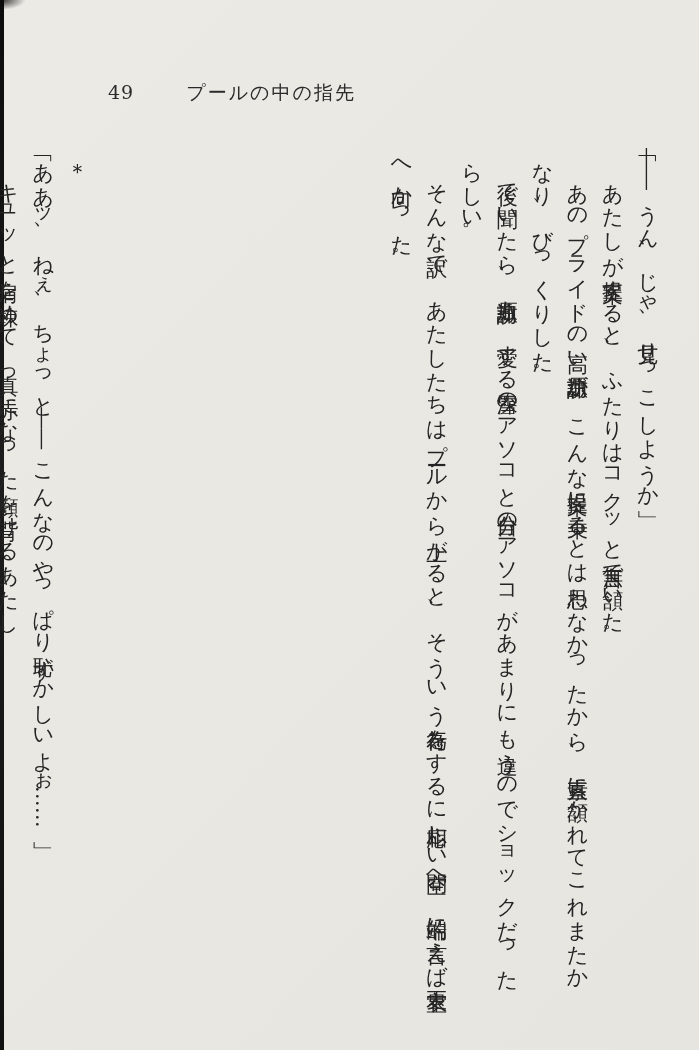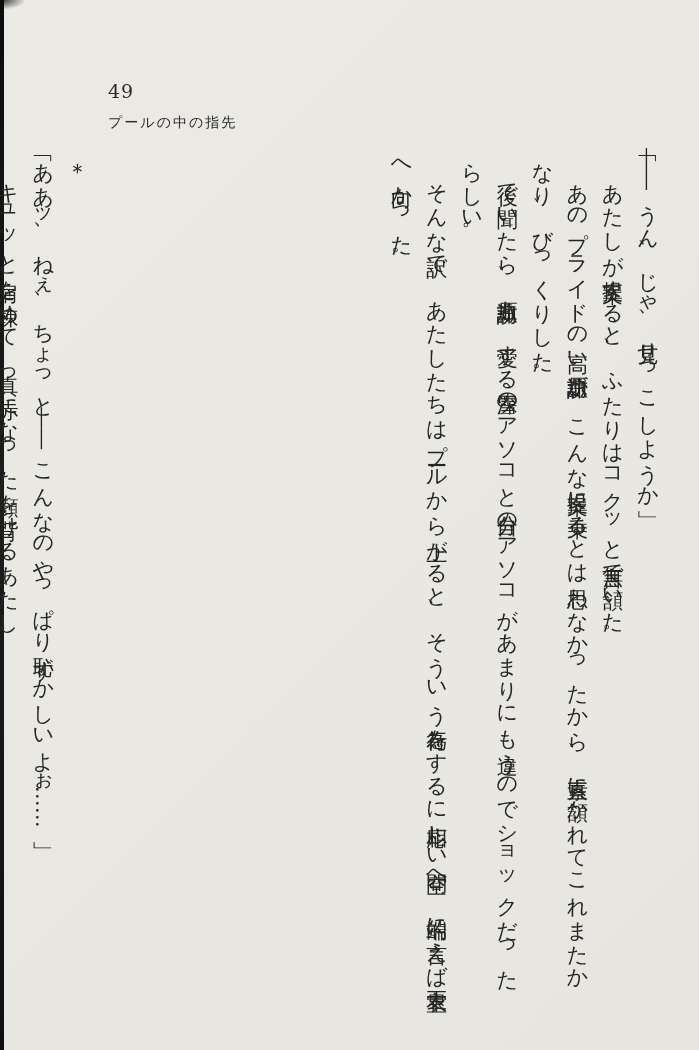--- a/index.html
+++ b/index.html
@@ -36,32 +36,32 @@
     height: 10px;
     background: radial-gradient(ellipse at left top, rgba(10,10,10,0.85), rgba(10,10,10,0) 70%);
   }
   
   .running-head {
     position: absolute;
     left: 108px;
     top: 80px;
     display: flex;
     align-items: baseline;
-    gap: 12px;
+    gap: 33px;
     font-size: 18px;
     color: #2a2a2a;
-    flex-direction: column;
   }
   .running-head .page-number {
     font-size: 19px;
     letter-spacing: 1px;
   }
   .running-head .running-title {
-    font-size: 14px;
+    font-size: 19px;
     letter-spacing: 2px;
+    margin-left: 19px;
   }
   
   .body-text {
     position: absolute;
     top: 148px;
     right: 34px;
     width: 564px;
     height: 843px;
     writing-mode: vertical-rl;
     text-orientation: mixed;

